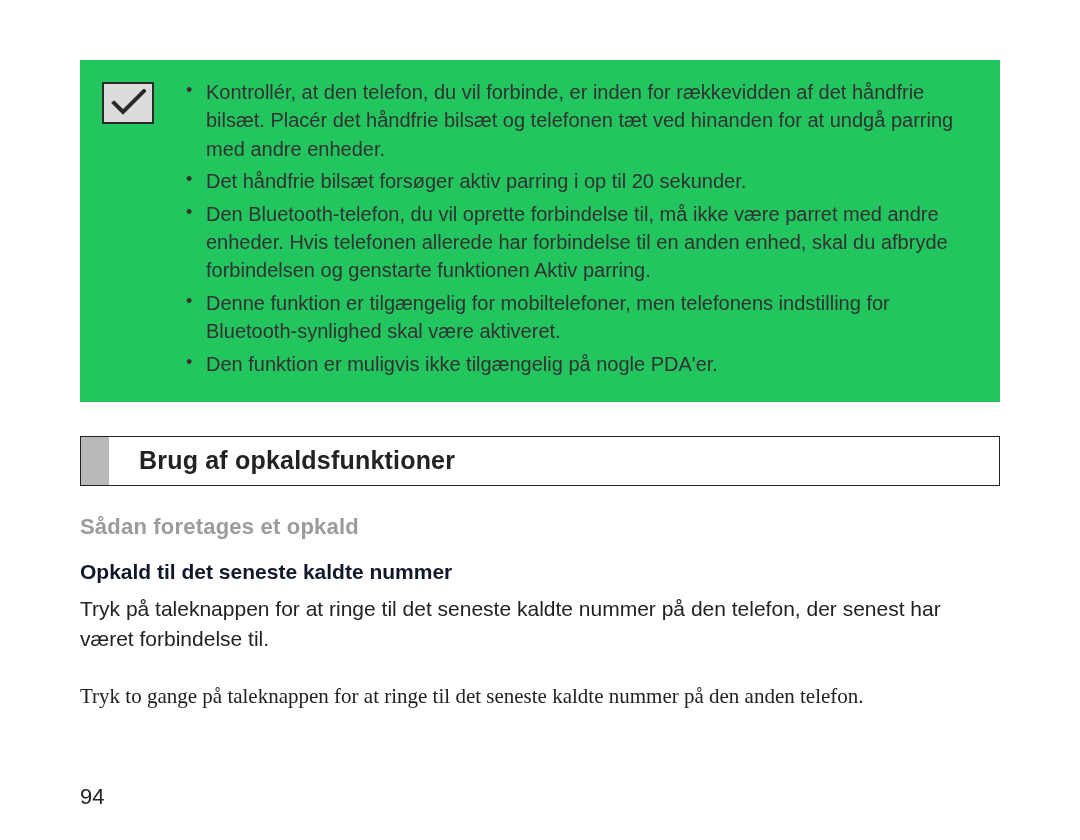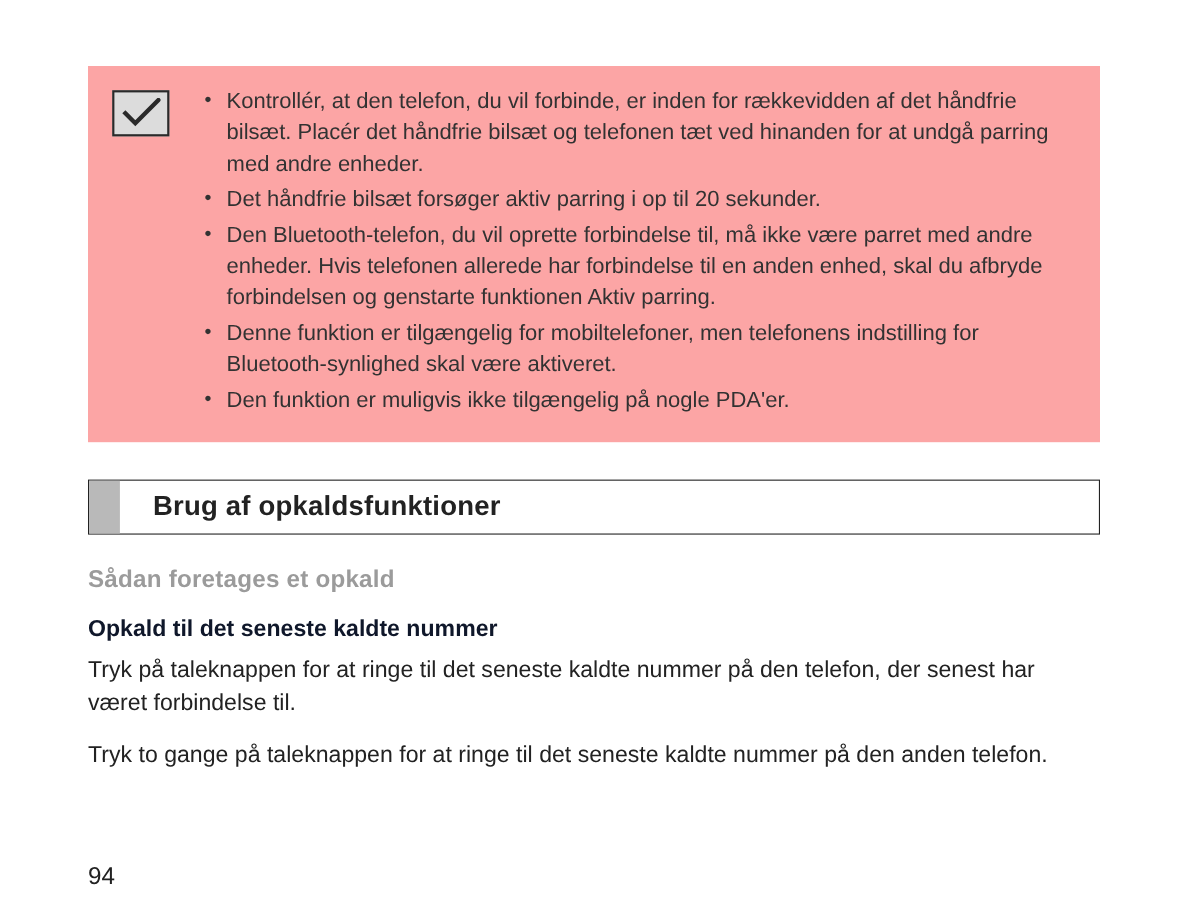--- a/index.html
+++ b/index.html
@@ -12,21 +12,21 @@
     color: #222;
   }
   .page {
     position: relative;
     width: 1080px;
     height: 840px;
     box-sizing: border-box;
     padding: 60px 80px 0 80px;
   }
   .note-box {
-    background: #fca5a5;
+    background: #22c55e;
     padding: 18px 22px 20px 22px;
     display: flex;
     align-items: flex-start;
   }
   .note-icon {
     flex: 0 0 52px;
     height: 42px;
     border: 2.5px solid #2a2a2a;
     box-sizing: border-box;
     display: flex;
@@ -92,21 +92,21 @@
     font-size: 21px;
     font-weight: bold;
     color: #0f172a;
   }
   .body-text {
     margin-top: 10px;
     font-size: 21px;
     line-height: 1.42;
     color: #222;
   }
-  .body-text + .body-text { margin-top: 18px; }
+  .body-text + .body-text { margin-top: 28px; font-family: Liberation Serif, serif; }
   .page-number {
     position: absolute;
     left: 80px;
     bottom: 30px;
     font-size: 22px;
     color: #222;
     text-align: right;
   }
 </style>
 </head>

